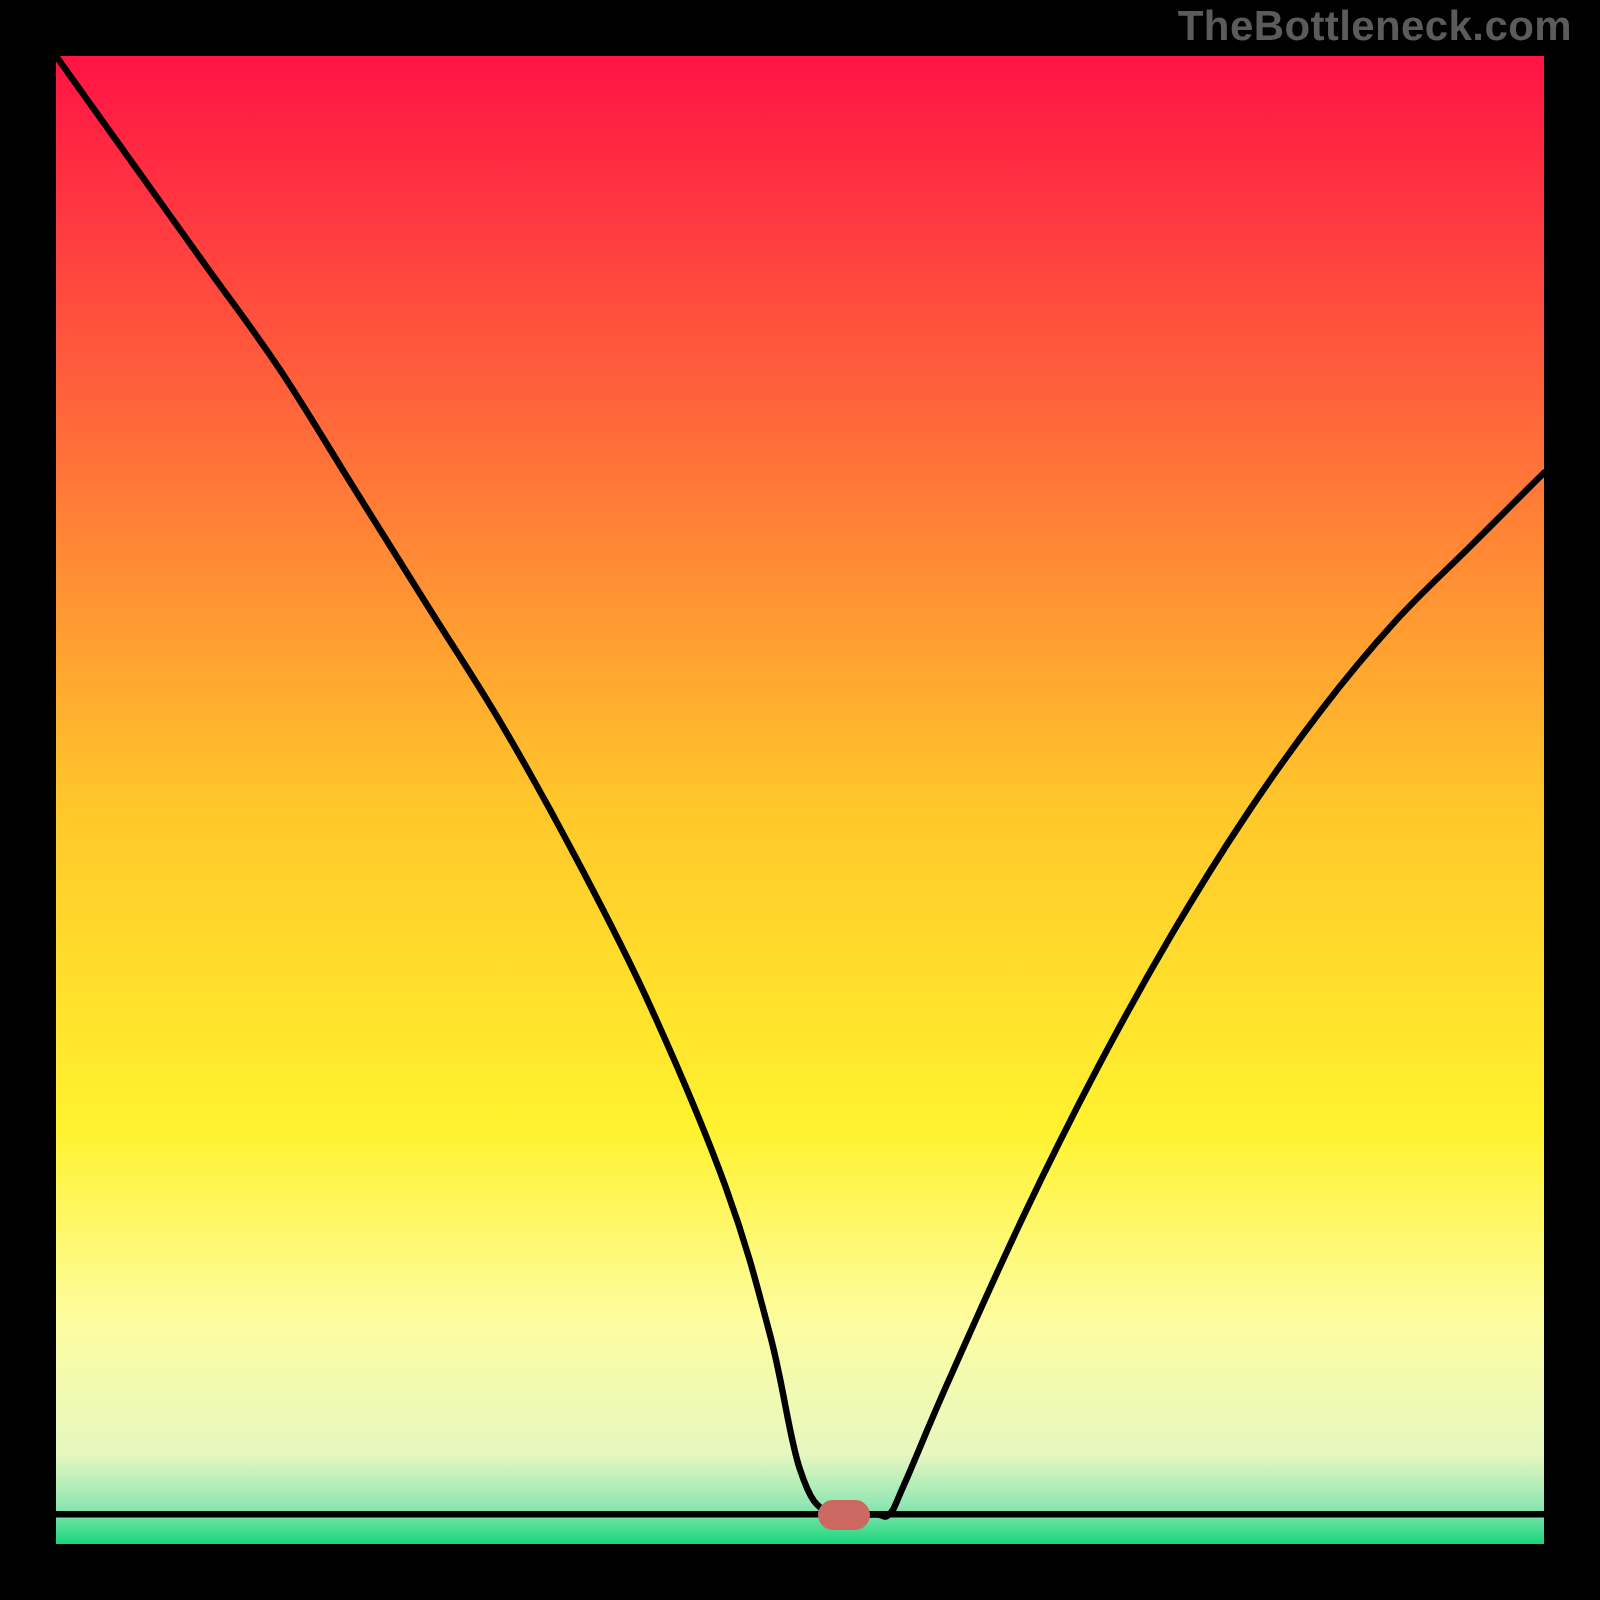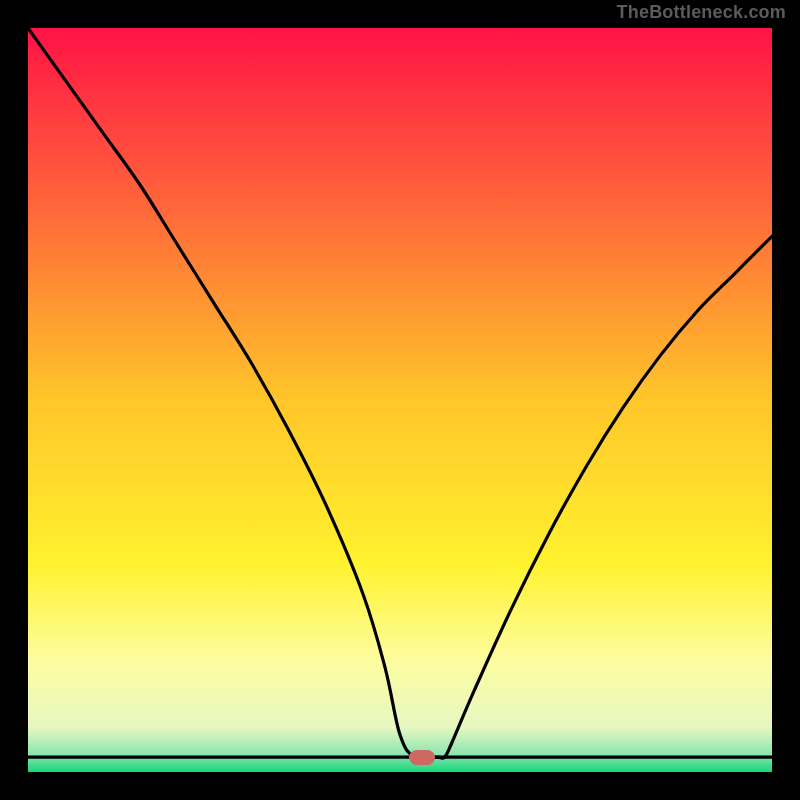--- a/index.html
+++ b/index.html
@@ -15,21 +15,21 @@
     position: relative;
     width: 800px;
     height: 800px;
     background: #000;
   }
   .watermark {
     position: absolute;
     top: 2px;
     right: 14px;
     color: #5b5b5b;
-    font-size: 18px;
+    font-size: 21px;
     font-weight: 600;
     letter-spacing: 0.2px;
     z-index: 20;
   }
   .plot-area {
     position: absolute;
     left: 28px;
     top: 28px;
     width: 744px;
     height: 744px;

